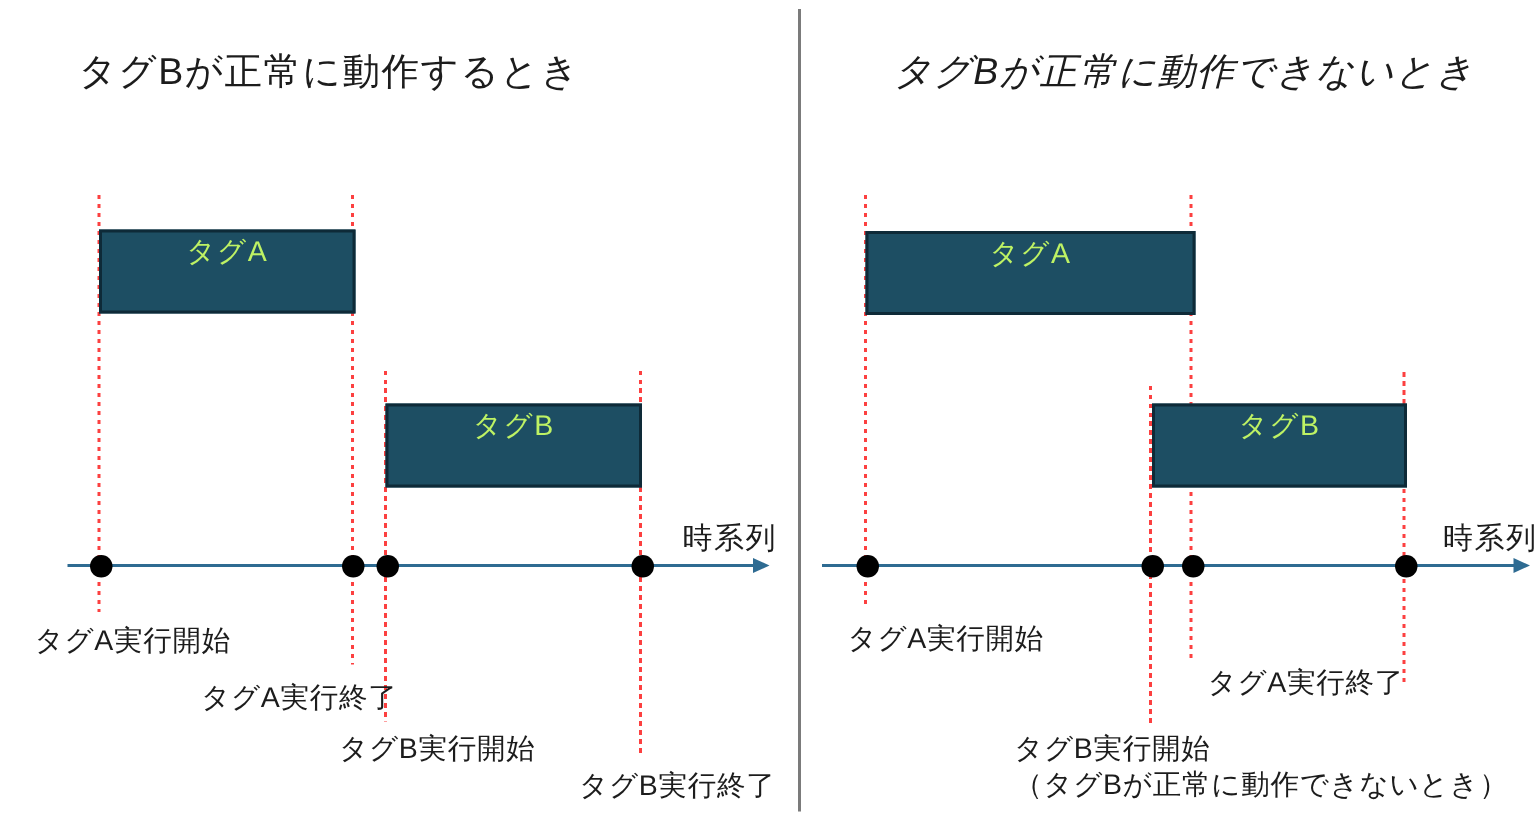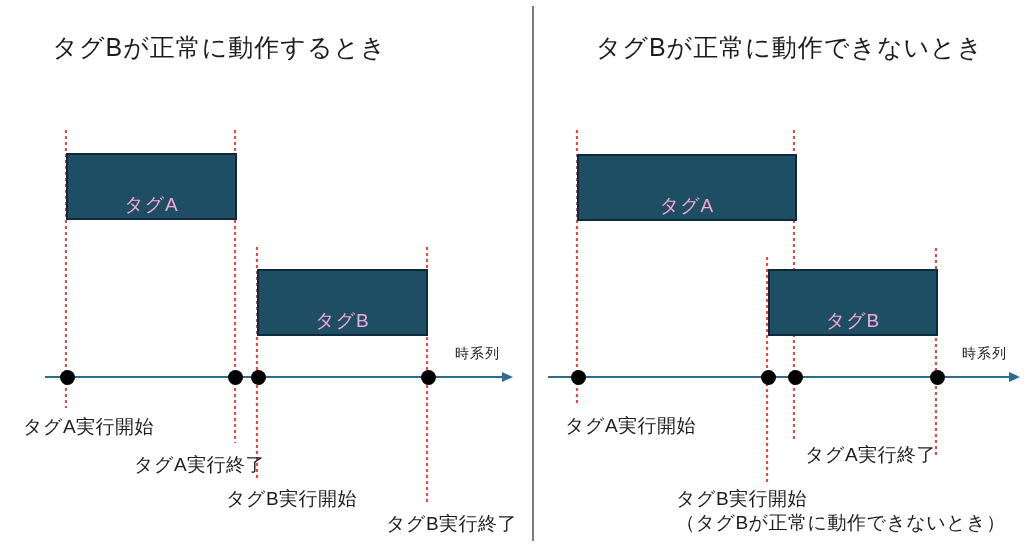--- a/index.html
+++ b/index.html
@@ -25,39 +25,39 @@
     top:31px;height:32px;
     font-size:25px;letter-spacing:1px;
     text-align:center;white-space:nowrap;
     color:var(--text);z-index:4;
   }
   .guide{
     width:2px;z-index:1;
     background:repeating-linear-gradient(180deg,var(--guide) 0 3px,transparent 3px 6px);
   }
   .bar{
-    box-sizing:border-box;height:67px;z-index:2;
+    box-sizing:border-box;height:56px;z-index:2;
     background:var(--bar-fill);
     border:2px solid var(--bar-border);
-    display:flex;align-items:flex-end;justify-content:center;
-    color:#f9a8d4;font-size:19px;letter-spacing:1px;
+    display:flex;align-items:flex-start;justify-content:center;
+    color:#bef264;font-size:19px;letter-spacing:1px;
   }
   .axis-line{height:2px;background:var(--axis);z-index:3;}
   .arrow-head{
     width:0;height:0;z-index:3;
     border-left:11px solid var(--axis);
     border-top:5px solid transparent;
     border-bottom:5px solid transparent;
   }
   .dot{
     width:15px;height:15px;border-radius:50%;
     background:var(--dot);z-index:3;
   }
   .axis-label{
-    font-size:14px;letter-spacing:1px;white-space:nowrap;z-index:4;
+    font-size:20px;letter-spacing:1px;white-space:nowrap;z-index:4;
   }
   .event-label{
     font-size:19px;letter-spacing:0.5px;white-space:nowrap;z-index:4;margin-left:20px;
   }
   .divider{width:2px;background:var(--divider);z-index:0;}
 
   
   .lp-title{left:0;width:439px;}
   .lp-g1{left:65px;top:130px;height:278px;}
   .lp-g2{left:234px;top:130px;height:313px;}
@@ -71,21 +71,21 @@
   .lp-dot2{left:228px;top:370px;}
   .lp-dot3{left:251px;top:370px;}
   .lp-dot4{left:421px;top:370px;}
   .lp-axis-label{left:455px;top:345px;}
   .lp-ev-a-start{left:3px;top:414px;}
   .lp-ev-a-end{left:114px;top:452px;}
   .lp-ev-b-start{left:206px;top:486px;}
   .lp-ev-b-end{left:366px;top:511px;}
 
   
-  .rp-title{left:555px;width:469px;}
+  .rp-title{left:555px;width:469px;font-style:italic;}
   .rp-g1{left:576px;top:130px;height:274px;}
   .rp-g2{left:766px;top:257px;height:226px;}
   .rp-g3{left:793px;top:130px;height:310px;}
   .rp-g4{left:935px;top:248px;height:207px;}
   .rp-barA{left:577px;top:154px;width:220px;}
   .rp-barB{left:768px;top:269px;width:170px;}
   .rp-axis{left:548px;top:376px;width:462px;}
   .rp-arrow{left:1009px;top:372px;}
   .rp-dot1{left:571px;top:370px;}
   .rp-dot2{left:761px;top:370px;}

